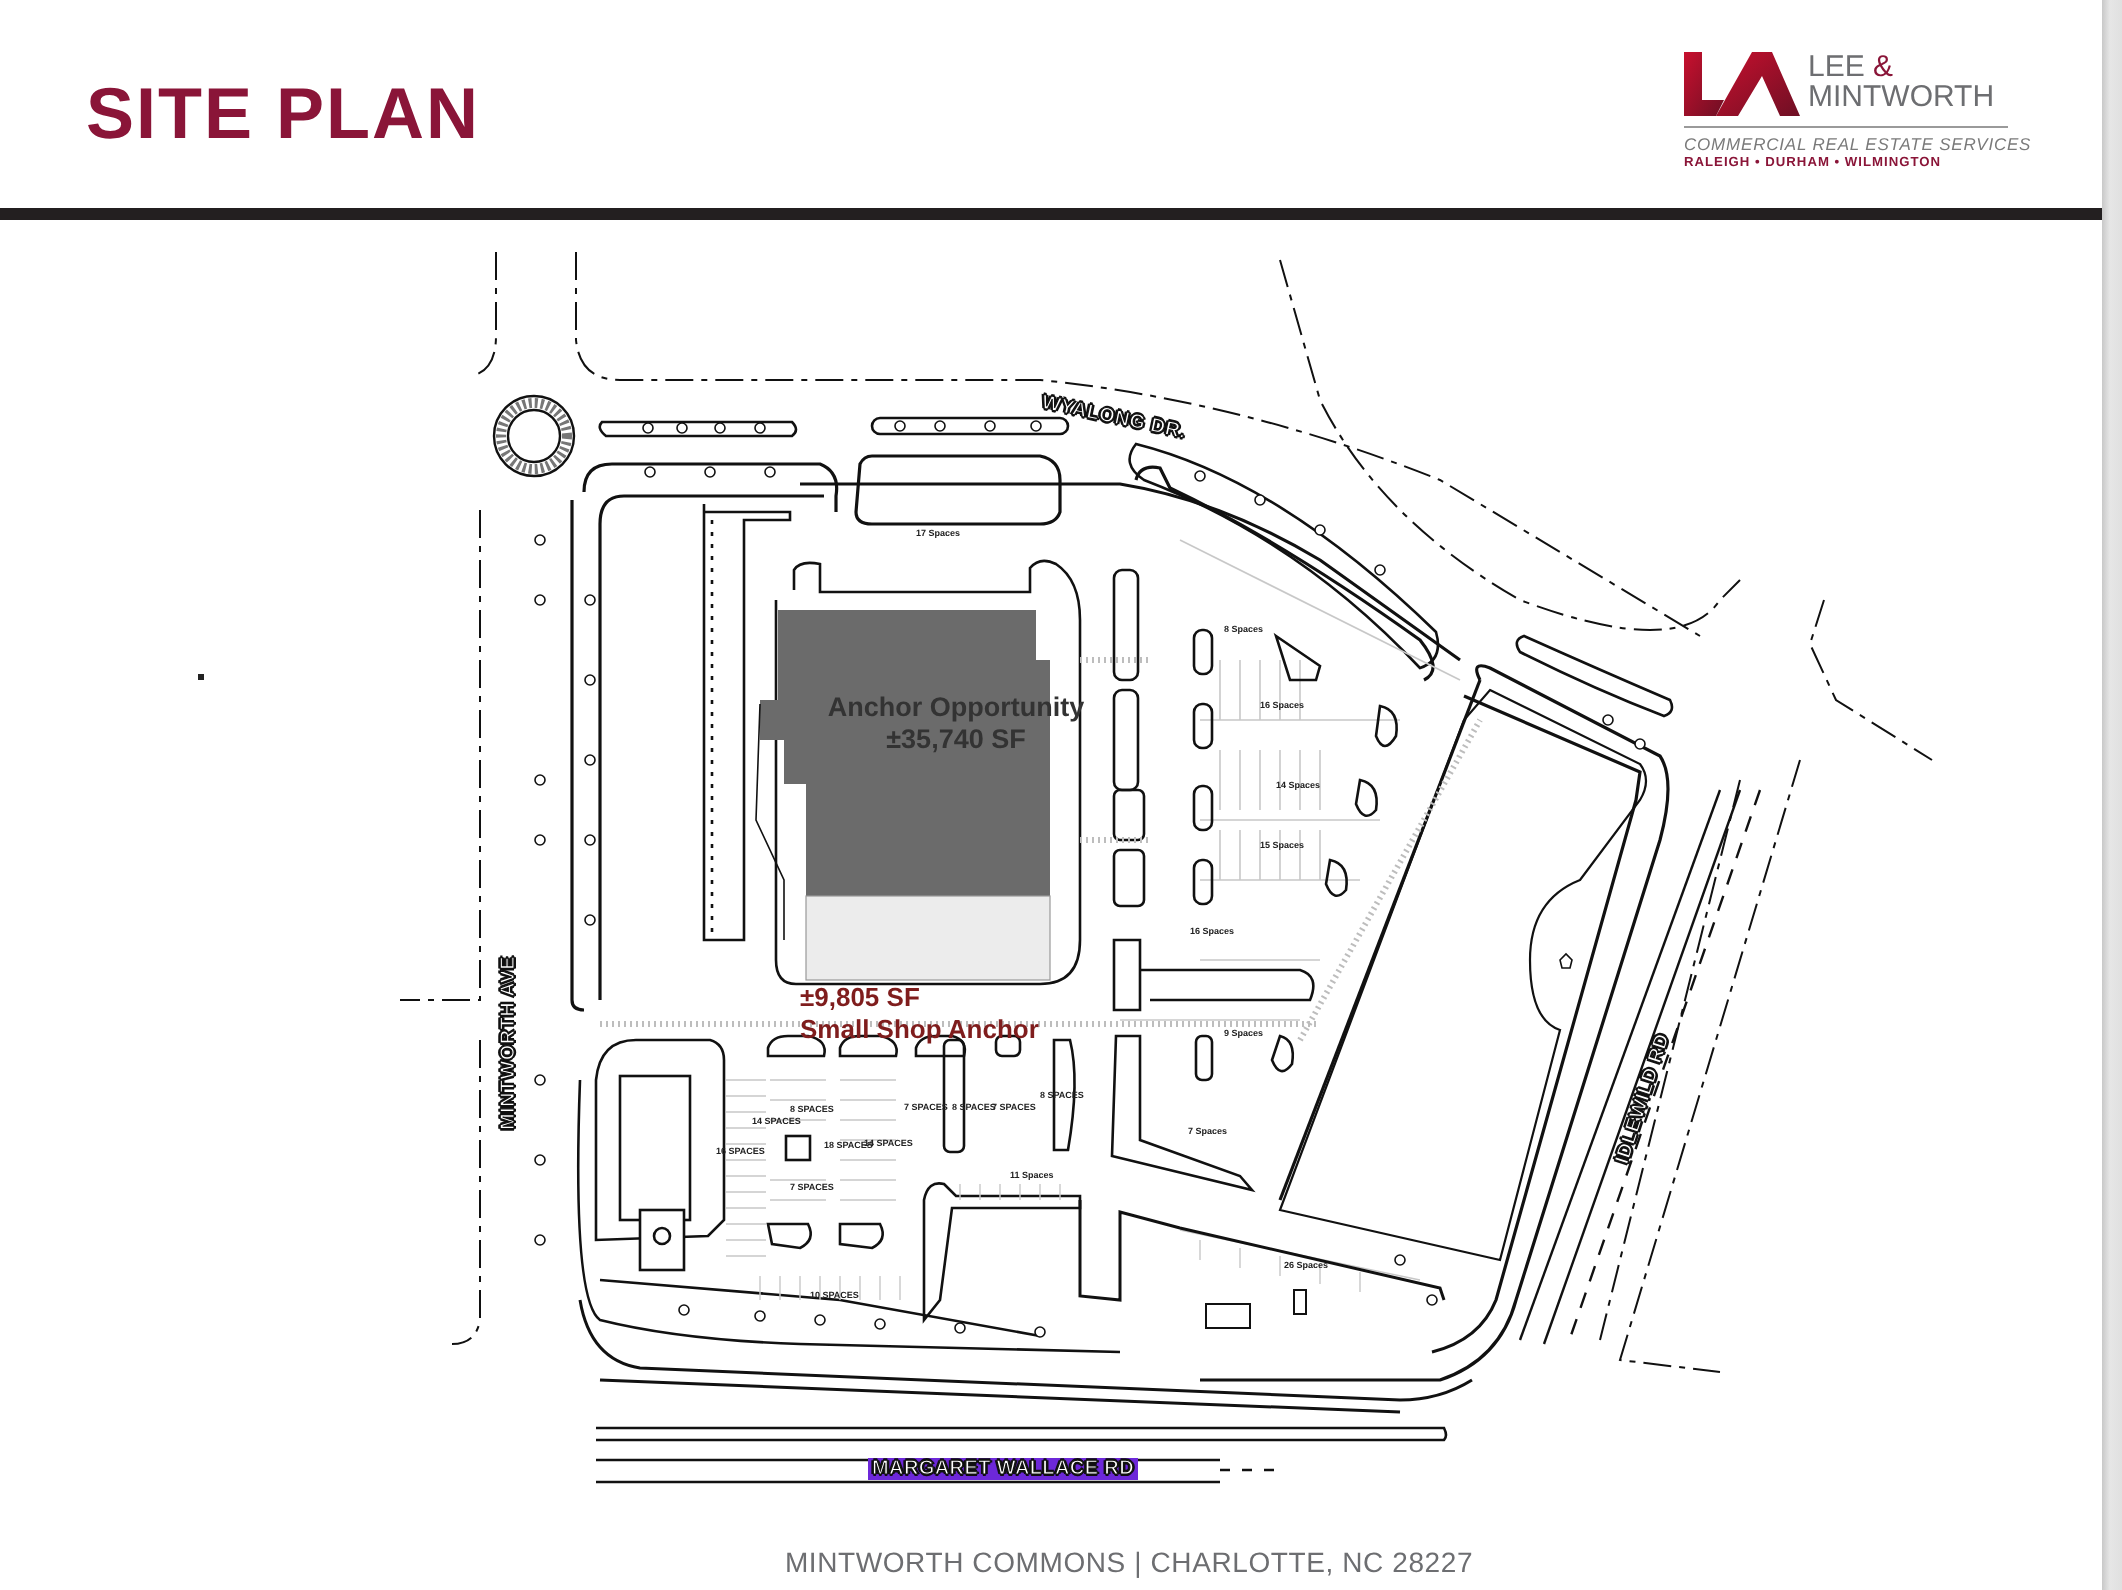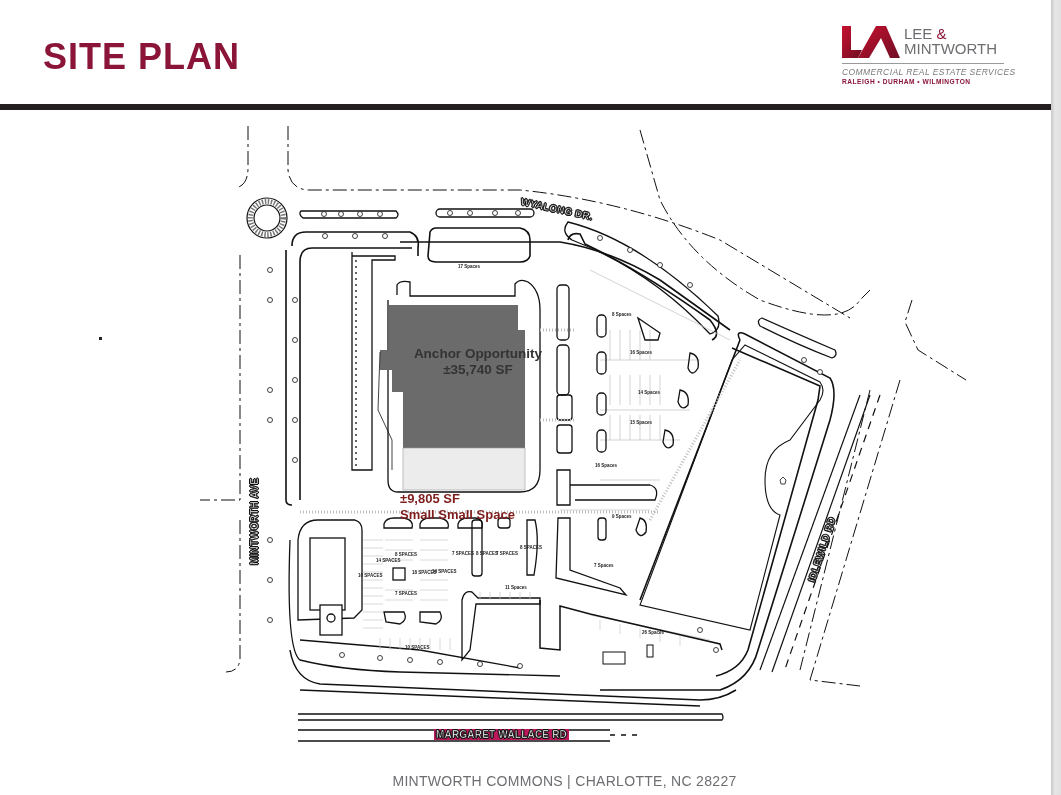--- a/index.html
+++ b/index.html
@@ -242,27 +242,27 @@
       <rect x="647" y="645" width="6" height="12" fill="#fff"></rect>
     </g>
   </svg>
 
   <div class="anchor-label">
     <span>Anchor Opportunity</span><br>
     <span>±35,740 SF</span>
   </div>
   <div class="shop-label">
     <span>±9,805 SF</span><br>
-    <span>Small Small Space</span>
+    <span>Small Shop Anchor</span>
   </div>
 
   <div class="road-label" style="left:522px; top:196px; transform:rotate(12deg); transform-origin:left top;">WYALONG DR.</div>
   <div class="road-label" style="left:249px; top:565px; transform:rotate(-90deg); transform-origin:left top;">MINTWORTH AVE</div>
   <div class="road-label" style="left:806px; top:580px; transform:rotate(-72deg); transform-origin:left top;">IDLEWILD RD</div>
-  <div class="road-label" style="left:434px; top:729px; background:#be185d; padding:0 2px;">MARGARET WALLACE RD</div>
+  <div class="road-label" style="left:434px; top:729px; background:#6d28d9; padding:0 2px;">MARGARET WALLACE RD</div>
 
   <div class="lot-label" style="left:358px; top:573px;">16 SPACES</div>
   <div class="lot-label" style="left:376px; top:558px;">14 SPACES</div>
   <div class="lot-label" style="left:395px; top:552px;">8 SPACES</div>
   <div class="lot-label" style="left:395px; top:591px;">7 SPACES</div>
   <div class="lot-label" style="left:412px; top:570px;">18 SPACES</div>
   <div class="lot-label" style="left:432px; top:569px;">14 SPACES</div>
   <div class="lot-label" style="left:452px; top:551px;">7 SPACES</div>
   <div class="lot-label" style="left:476px; top:551px;">8 SPACES</div>
   <div class="lot-label" style="left:496px; top:551px;">7 SPACES</div>

